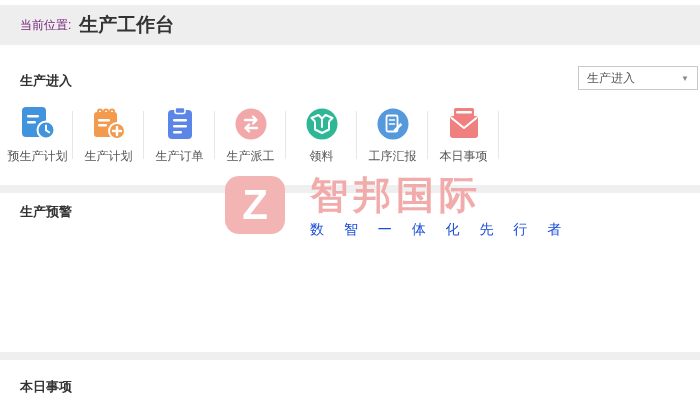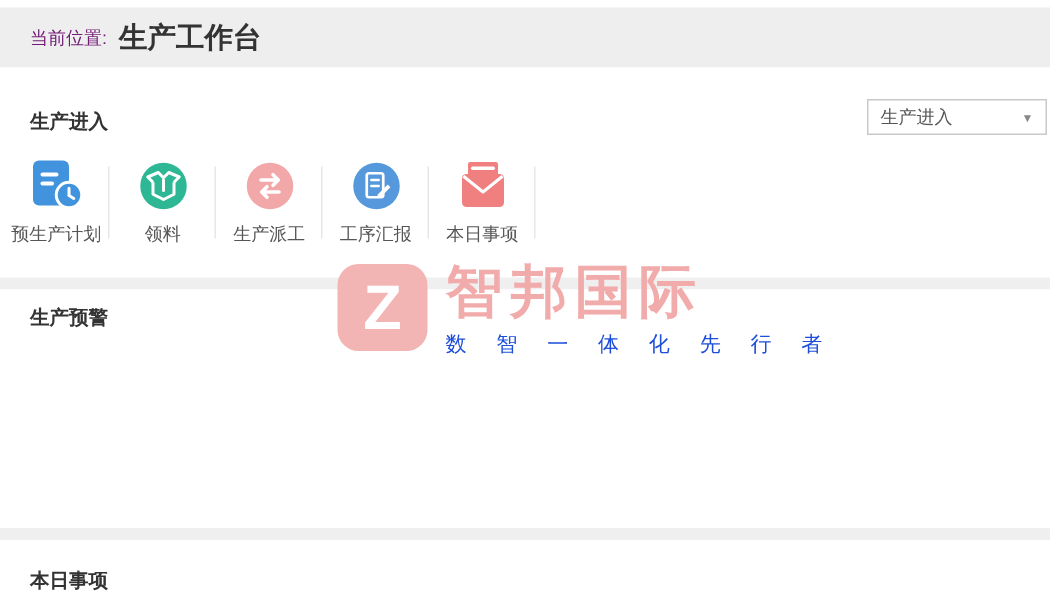--- a/index.html
+++ b/index.html
@@ -33,21 +33,21 @@
 
   .notice { position:absolute; left:533px; top:201px; width:170px; }
   .notice-header { font-size:12px; white-space:nowrap; }
   .notice-title { font-weight:bold; color:#333; font-size:13px; }
   .notice-count { color:#e23b3c; font-size:12px; }
   .notice-hint { color:#aaa; margin-left:5px; }
 
   .watermark { position:absolute; left:225px; top:176px; display:flex; pointer-events:none; z-index:5; }
   .wm-logo { width:60px; height:58px; background:#f3b4b4; border-radius:14px; color:#fff;
              font-weight:bold; font-size:42px; display:flex; align-items:center; justify-content:center; }
-  .wm-right { margin-left:12px; }
+  .wm-right { margin-left:25px; }
   .wm-brand { font-size:38px; font-weight:bold; color:#f2abab; letter-spacing:5px; line-height:1.05; white-space:nowrap; }
   .wm-slogan { margin-top:5px; font-size:14px; color:#1d4ed8; letter-spacing:8px; white-space:nowrap; }
 </style>
 </head>
 <body>
 
 <div class="topbar">
   <span class="crumb-prefix">当前位置:</span>
   <span class="crumb-current">生产工作台</span>
 </div>
@@ -68,43 +68,70 @@
           <rect x="3" y="1" width="24" height="30" rx="4" fill="#4093dc"></rect>
           <rect x="8" y="9" width="12" height="2.6" rx="1.3" fill="#fff"></rect>
           <rect x="8" y="15" width="9" height="2.6" rx="1.3" fill="#fff"></rect>
           <circle cx="27" cy="24" r="8.5" fill="#4093dc" stroke="#fff" stroke-width="2"></circle>
           <path d="M27 19.5v4.8l3.2 2" stroke="#fff" stroke-width="2" fill="none" stroke-linecap="round"></path>
         </svg>
       </span>
       <span class="entry-label">预生产计划</span>
     </div>
 
+    <div class="entry-item">
+      <span class="entry-icon">
+        <svg width="38" height="36" viewBox="0 0 38 36">
+          <rect x="4" y="6" width="23" height="25" rx="3" fill="#f29b4e"></rect>
+          <circle cx="10" cy="5.5" r="2" fill="none" stroke="#f29b4e" stroke-width="2"></circle>
+          <circle cx="16" cy="5.5" r="2" fill="none" stroke="#f29b4e" stroke-width="2"></circle>
+          <circle cx="22" cy="5.5" r="2" fill="none" stroke="#f29b4e" stroke-width="2"></circle>
+          <rect x="8" y="13" width="12" height="2.4" rx="1.2" fill="#fff"></rect>
+          <rect x="8" y="18" width="9" height="2.4" rx="1.2" fill="#fff"></rect>
+          <circle cx="27" cy="25" r="8" fill="#f29b4e" stroke="#fff" stroke-width="2"></circle>
+          <path d="M27 21v8M23 25h8" stroke="#fff" stroke-width="2.4" stroke-linecap="round"></path>
+        </svg>
+      </span>
+      <span class="entry-label">生产计划</span>
+    </div>
 
+    <div class="entry-item">
+      <span class="entry-icon">
+        <svg width="36" height="36" viewBox="0 0 36 36">
+          <rect x="6" y="4" width="24" height="29" rx="4" fill="#5b86e8"></rect>
+          <rect x="13" y="1.5" width="10" height="6" rx="2" fill="#5b86e8" stroke="#fff" stroke-width="1.6"></rect>
+          <rect x="11" y="13" width="14" height="2.6" rx="1.3" fill="#fff"></rect>
+          <rect x="11" y="19" width="14" height="2.6" rx="1.3" fill="#fff"></rect>
+          <rect x="11" y="25" width="9" height="2.6" rx="1.3" fill="#fff"></rect>
+        </svg>
+      </span>
+      <span class="entry-label">生产订单</span>
+    </div>
+
+    <div class="entry-item">
+      <span class="entry-icon">
+        <svg width="36" height="36" viewBox="0 0 36 36">
+          <circle cx="18" cy="18" r="15.5" fill="#f2a8a8"></circle>
+          <path d="M12 14h11M20 10.5 23.5 14 20 17.5" stroke="#fff" stroke-width="2.4" fill="none" stroke-linecap="round" stroke-linejoin="round"></path>
+          <path d="M24 22H13M16 18.5 12.5 22l3.5 3.5" stroke="#fff" stroke-width="2.4" fill="none" stroke-linecap="round" stroke-linejoin="round"></path>
+        </svg>
+      </span>
+      <span class="entry-label">生产派工</span>
+    </div>
 
     <div class="entry-item">
       <span class="entry-icon">
         <svg width="36" height="36" viewBox="0 0 36 36">
           <circle cx="18" cy="18" r="15.5" fill="#2eb795"></circle>
           <path d="M11 15.5v8l7 3.5 7-3.5v-8" stroke="#fff" stroke-width="2" fill="none" stroke-linejoin="round"></path>
           <path d="M11 15.5 7.5 12l7-3 3.5 3.5 3.5-3.5 7 3-3.5 3.5" stroke="#fff" stroke-width="2" fill="none" stroke-linejoin="round"></path>
           <path d="M18 14v7" stroke="#fff" stroke-width="2" stroke-linecap="round"></path>
         </svg>
       </span>
       <span class="entry-label">领料</span>
-    </div>
-
-    <div class="entry-item">
-      <span class="entry-icon">
-        <svg width="36" height="36" viewBox="0 0 36 36">
-          <circle cx="18" cy="18" r="15.5" fill="#f2a8a8"></circle>
-          <path d="M12 14h11M20 10.5 23.5 14 20 17.5" stroke="#fff" stroke-width="2.4" fill="none" stroke-linecap="round" stroke-linejoin="round"></path>
-          <path d="M24 22H13M16 18.5 12.5 22l3.5 3.5" stroke="#fff" stroke-width="2.4" fill="none" stroke-linecap="round" stroke-linejoin="round"></path>
-        </svg>
-      </span>
-      <span class="entry-label">生产派工</span>
     </div>
 
     <div class="entry-item">
       <span class="entry-icon">
         <svg width="36" height="36" viewBox="0 0 36 36">
           <circle cx="18" cy="18" r="15.5" fill="#5598dc"></circle>
           <rect x="11.5" y="9.5" width="11" height="16" rx="1.5" stroke="#fff" stroke-width="1.8" fill="none"></rect>
           <path d="M14.5 14h5M14.5 18h5" stroke="#fff" stroke-width="1.6" stroke-linecap="round"></path>
           <path d="M19 23.5 25.5 17l1.8 1.8-6.5 6.5-2.6.8z" fill="#fff"></path>
         </svg>

